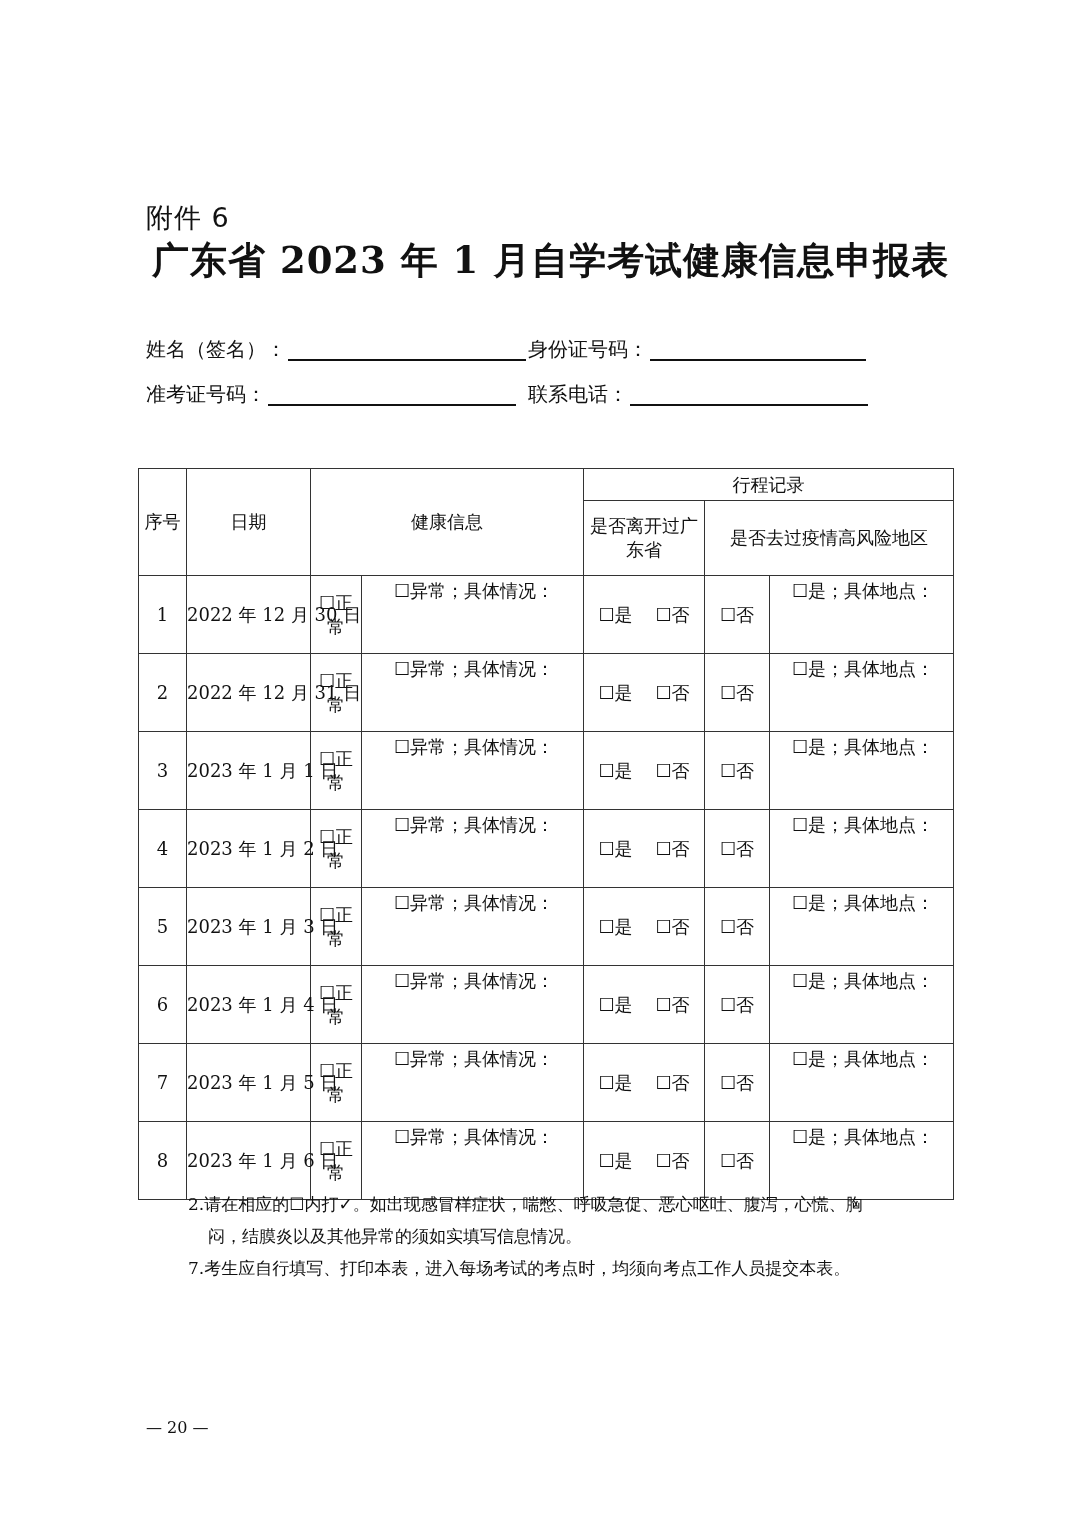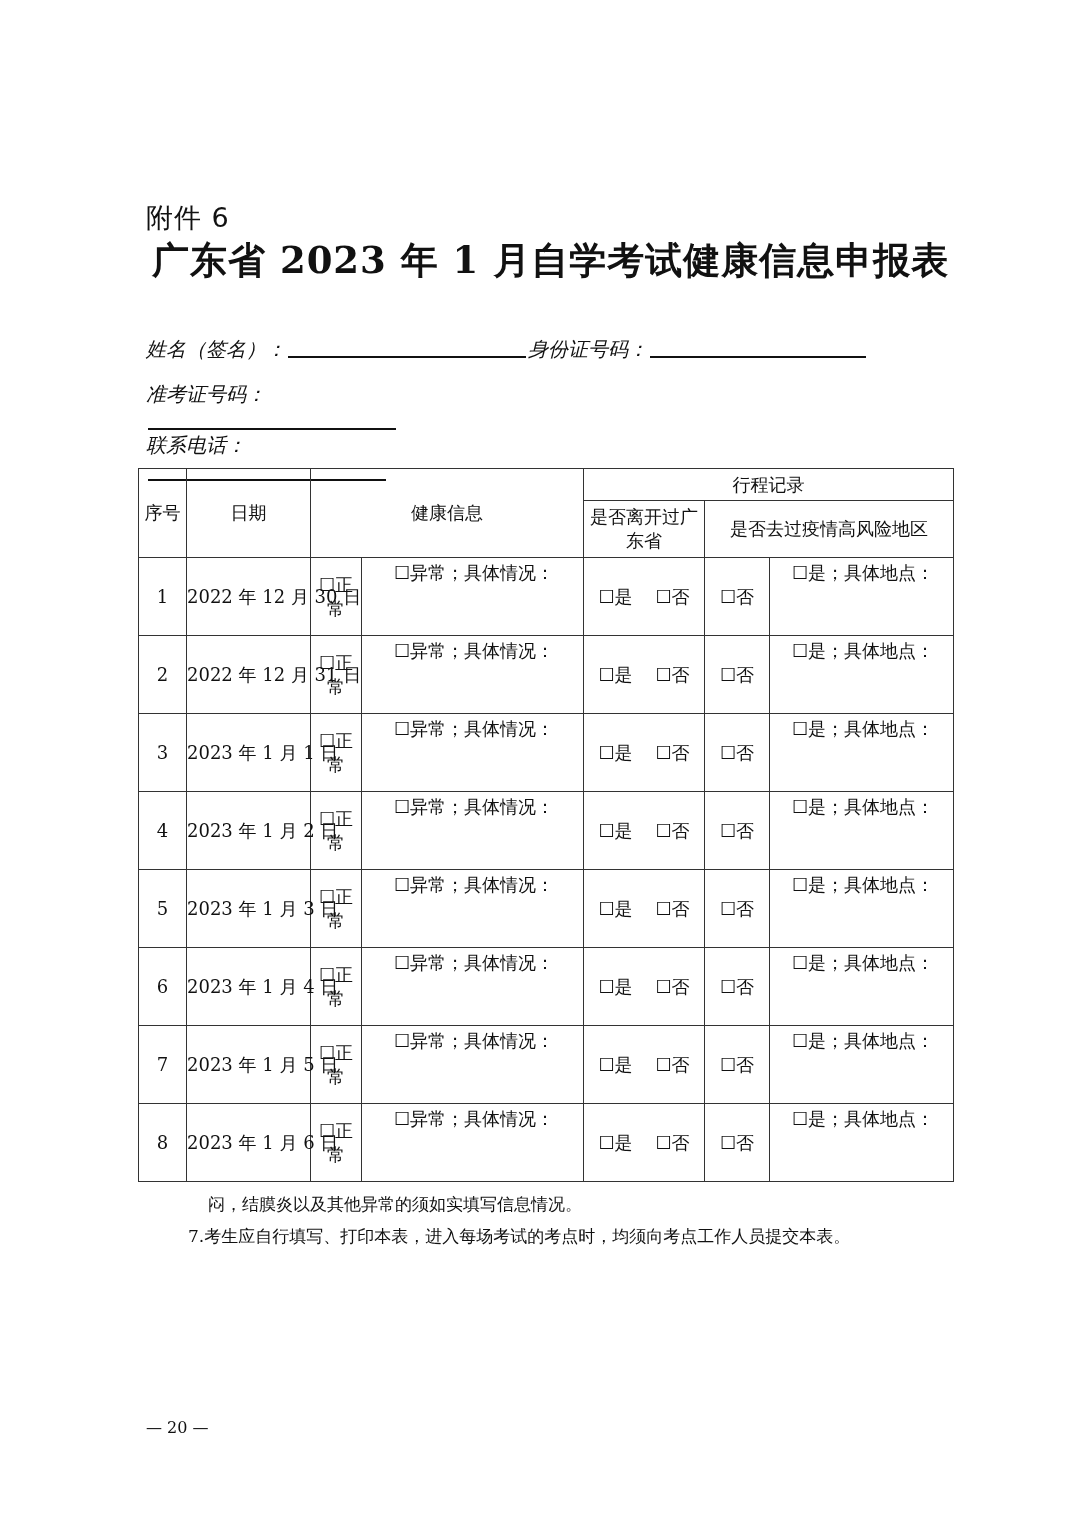--- a/index.html
+++ b/index.html
@@ -1,19 +1,19 @@
 <!DOCTYPE html>
 <html><head>
 <meta charset="utf-8">
 <style>
   html, body { margin: 0; padding: 0; background: #ffffff; }
   body { width: 1080px; height: 1527px; position: relative; overflow: hidden; color: #111; font-family: "DejaVu Sans", sans-serif; }
   .attach { position: absolute; left: 146px; top: 200px; font-size: 27px; letter-spacing: 1px; }
   .title { position: absolute; left: 152px; top: 236px; font-family: "DejaVu Serif", serif; font-weight: bold; font-size: 37px; letter-spacing: 1px; white-space: nowrap; }
-  .field-row { position: absolute; left: 146px; font-size: 20px; display: flex; align-items: flex-start; white-space: nowrap; font-style: italic; }
+  .field-row { position: absolute; left: 146px; font-size: 20px; display: flex; align-items: flex-end; white-space: nowrap; }
   .field-row .line { display: inline-block; border-bottom: 2px solid #111; height: 20px; margin: 0 2px 2px 2px; }
   table.main { position: absolute; left: 138px; top: 468px; border-collapse: collapse; table-layout: fixed; width: 815px; }
   table.main td { border: 1px solid #333; padding: 0; vertical-align: middle; text-align: center; font-size: 18px; }
   .hdr { font-family: "DejaVu Sans", sans-serif; font-size: 18px; }
   .cell-s { font-family: "DejaVu Serif", serif; font-size: 12px; }
   .top-left { vertical-align: top !important; text-align: right; padding: 3px 0 0 3px !important; }
   .notes { position: absolute; left: 146px; top: 1188px; font-family: "DejaVu Serif", serif; font-size: 17px; line-height: 32px; width: 820px; }
   .notes .n { white-space: nowrap; }
   .pageno { position: absolute; left: 146px; top: 1418px; font-family: "DejaVu Serif", serif; font-size: 16px; white-space: pre; }
 </style>
@@ -22,21 +22,21 @@
 
 <div class="attach">附件 6</div>
 <div class="title">广东省 2023 年 1 月自学考试健康信息申报表</div>
 
 <div class="field-row" style="top:336px;">
   <span>姓名（签名）：</span>
   <span class="line" style="width:238px;"></span>
   <span>身份证号码：</span>
   <span class="line" style="width:216px;"></span>
 </div>
-<div class="field-row" style="top:381px;flex-direction:column;">
+<div class="field-row" style="top:381px;">
   <span>准考证号码：</span>
   <span class="line" style="width:248px; margin-right:12px;"></span>
   <span>联系电话：</span>
   <span class="line" style="width:238px;"></span>
 </div>
 
 <table class="main">
   <colgroup>
     <col style="width:48px">
       <col style="width:124px">
@@ -47,21 +47,21 @@
       <col style="width:184px">
   </colgroup>
   <tbody>
       <tr style="height:32px;">
     <td class="hdr" rowspan="2">序号</td>
     <td class="hdr" rowspan="2">日期</td>
     <td class="hdr" rowspan="2" colspan="2">健康信息</td>
     <td class="hdr" colspan="3">行程记录</td>
   </tr>
   <tr style="height:54px;">
-    <td class="hdr" style="padding:4px 6px; line-height:24px;">是否离开过广东省</td>
+    <td class="hdr" style="padding:13px 6px; line-height:24px;">是否离开过广东省</td>
     <td class="hdr" colspan="2">是否去过疫情高风险地区</td>
   </tr>
   </tbody>
     <tbody id="rows">
   <tr style="height:78px;">
     <td class="cell-s">1</td>
     <td class="cell-s" style="white-space:nowrap;">2022 年 12 月 30 日</td>
     <td class="cell-s">☐正常</td>
     <td class="cell-s top-left">☐异常；具体情况：</td>
     <td class="cell-s">
@@ -151,17 +151,18 @@
     <td class="cell-s">
       <span>☐是</span>&nbsp;&nbsp;&nbsp;&nbsp;<span>☐否</span>
     </td>
     <td class="cell-s">☐否</td>
     <td class="cell-s top-left">☐是；具体地点：</td>
   </tr>
 </tbody>
 </table>
 
 <div class="notes">
+  <div class="n" style="padding-left:42px;">2.请在相应的☐内打✓。如出现感冒样症状，喘憋、呼吸急促、恶心呕吐、腹泻，心慌、胸</div>
   <div class="n" style="padding-left:62px;">闷，结膜炎以及其他异常的须如实填写信息情况。</div>
   <div class="n" style="padding-left:42px;">7.考生应自行填写、打印本表，进入每场考试的考点时，均须向考点工作人员提交本表。</div>
 </div>
 
 <div class="pageno">— 20 —</div>
 
 </body></html>

